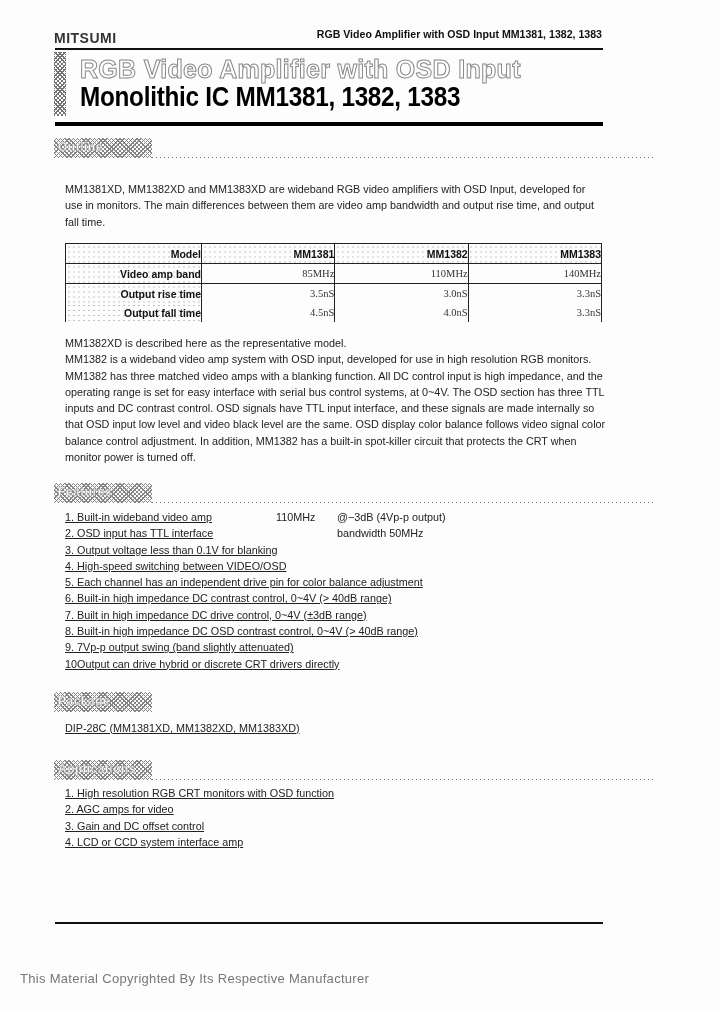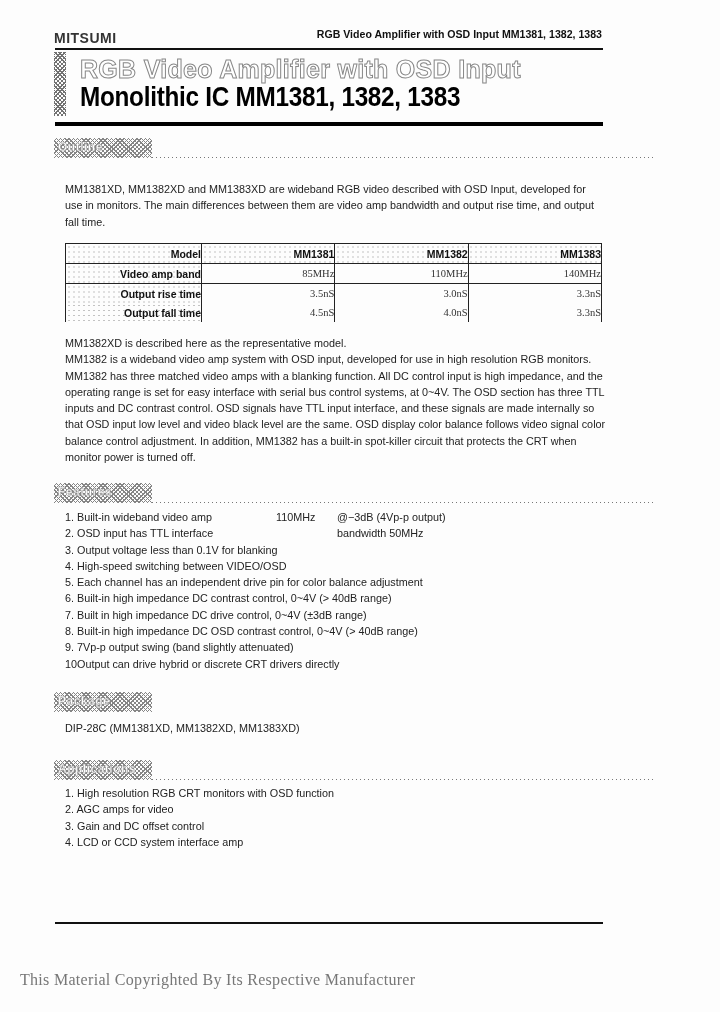--- a/index.html
+++ b/index.html
@@ -65,27 +65,27 @@
       font-weight: bold; width: 135px;
       background-image: radial-gradient(#888 0.6px, transparent 0.8px);
       background-size: 5px 5px;
     }
     .spec-table td.val { font-family: "Liberation Serif", serif; color: #333; font-size: 10.5px; }
     .spec-table tr.sep td { border-top: 1px solid #222; margin-top: 32px; }
     .spec-table col.c1 { width: 135px; }
 
     
     .list { font-size: 10.8px; color: #222; }
-    .list .li { height: 16.3px; line-height: 16.3px; position: relative; white-space: nowrap; }
+    .list .li { height: 16.3px; line-height: 16.3px; position: relative; white-space: nowrap; text-decoration: underline; }
     .list .col2 { position: absolute; left: 211px; }
     .list .col3 { position: absolute; left: 272px; }
 
     .rule-bottom { left: 55px; width: 548px; top: 922px; height: 1.5px; background: #111; }
     .footer-copy {
-      left: 20px; top: 971px; font-size: 16px; font-family: Liberation Serif, serif;
+      left: 20px; top: 971px; font-size: 13px; font-family: Liberation Sans, sans-serif;
       color: #777; letter-spacing: 0.3px; text-align: right;
     }
   </style>
 </head>
 <body>
 
 <div class="abs brand">MITSUMI</div>
 <div class="abs running-title">RGB Video Amplifier with OSD Input MM1381, 1382, 1383</div>
 <div class="abs rule-top"></div>
 
@@ -93,21 +93,21 @@
 <div class="abs subtitle">RGB Video Amplifier with OSD Input</div>
 <div class="abs main-title">Monolithic IC MM1381, 1382, 1383</div>
 <div class="abs rule-title"></div>
 
 <div class="sec-head" style="top:138px;text-align:center;">
   <div class="sec-hatch"></div>
   <span class="sec-label">Outline</span>
   <div class="sec-dots"></div>
 </div>
 <div class="abs para" style="left:65px; top:181px; width:540px;">
-  <p>MM1381XD, MM1382XD and MM1383XD are wideband RGB video described with OSD Input, developed for use in monitors. The main differences between them are video amp bandwidth and output rise time, and output fall time.</p>
+  <p>MM1381XD, MM1382XD and MM1383XD are wideband RGB video amplifiers with OSD Input, developed for use in monitors. The main differences between them are video amp bandwidth and output rise time, and output fall time.</p>
 </div>
 
 <table class="spec-table">
   <colgroup>
       <col class="c1">
       <col>
       <col>
       <col>
     </colgroup>
   <tbody>

